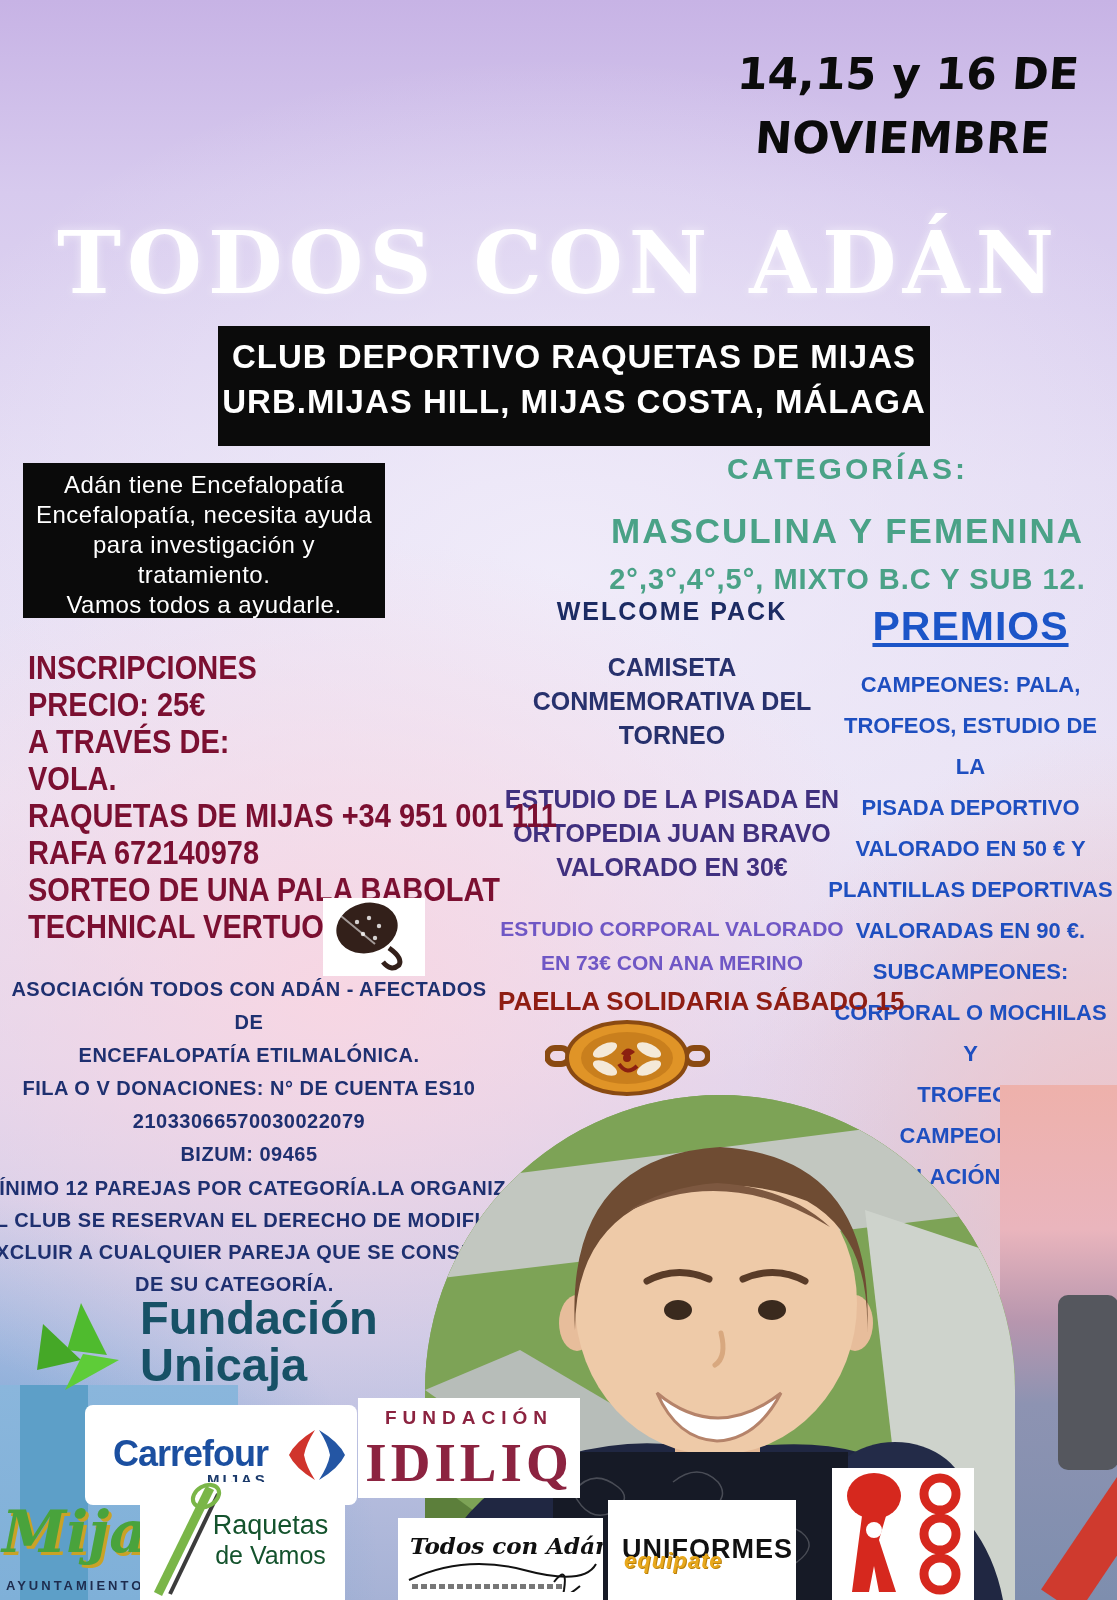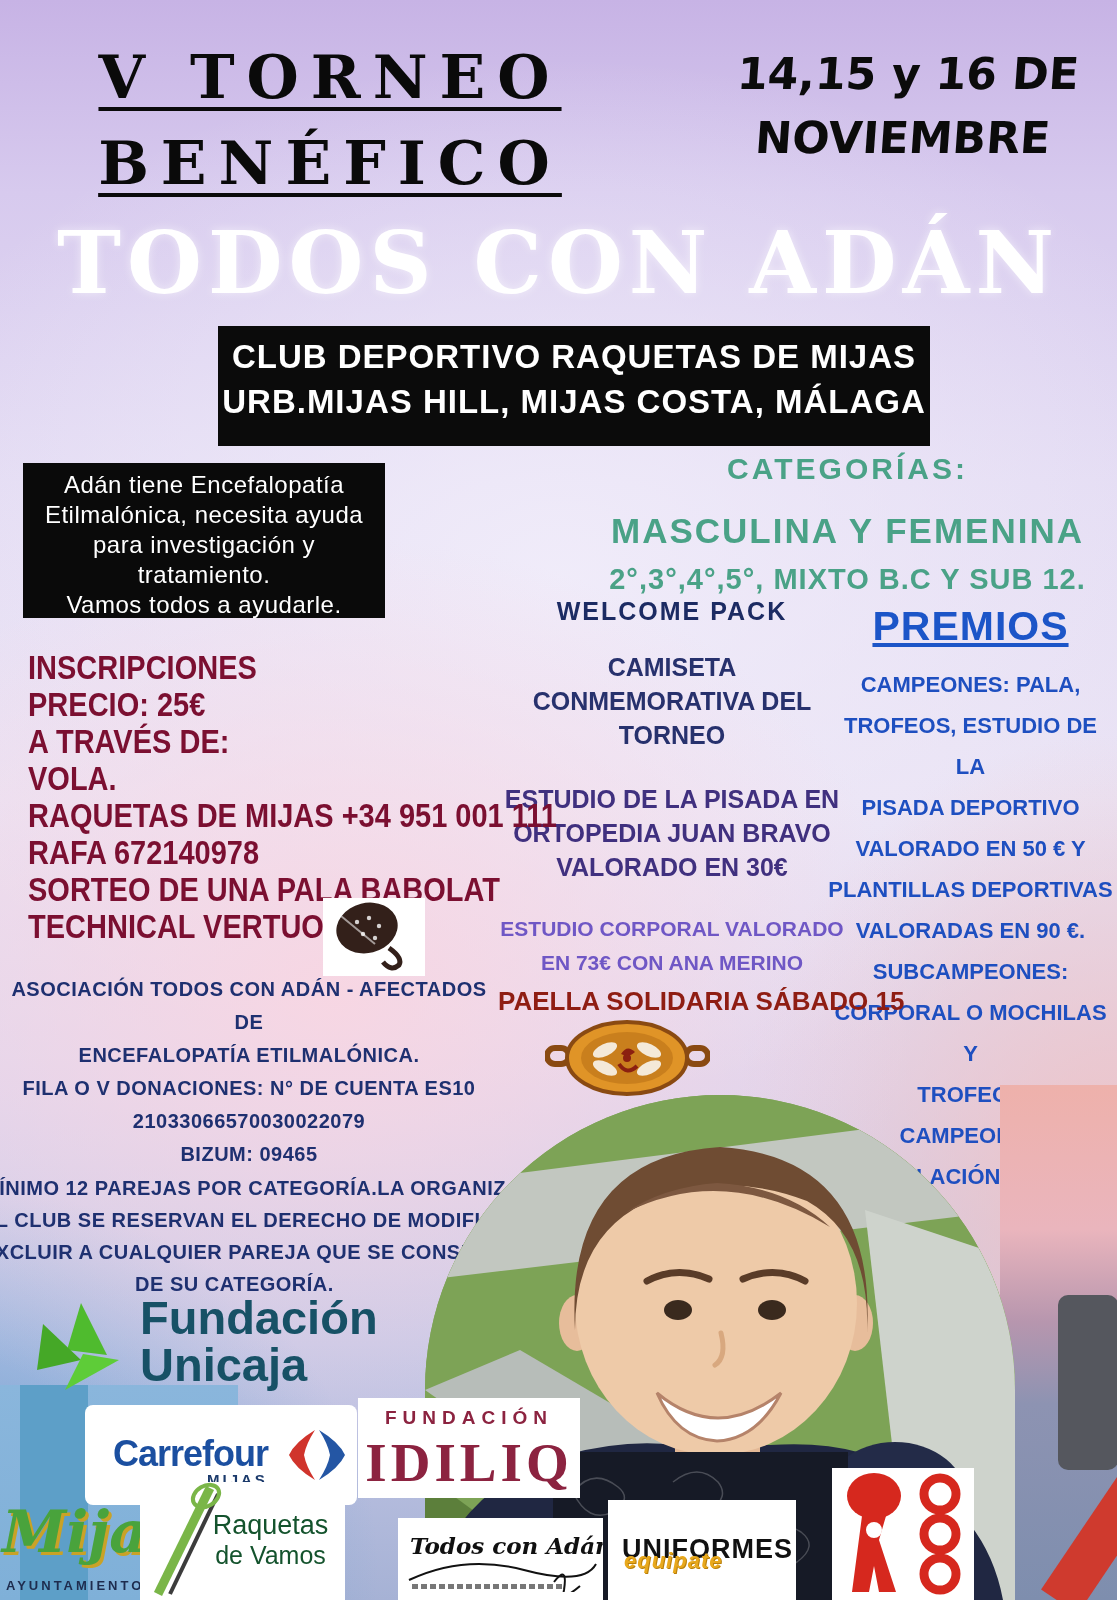--- a/index.html
+++ b/index.html
@@ -150,40 +150,36 @@
   .card-redlogo{ left:832px; top:1468px; width:142px; height:132px; overflow:hidden; }
   .redlogo-art{ width:142px; height:132px; }
 
   .line{ white-space:nowrap; }
 </style>
 </head>
 <body>
 
 <div class="poster">
 
-  <div class="title-block">
-    <div class="title-line line">V TORNEO</div>
-    <div class="title-line line">BENÉFICO</div>
-  </div>
 
   <div class="dates-block">
     <div class="line">14,15 y 16 DE</div>
     <div class="line">NOVIEMBRE</div>
   </div>
 
   <div class="main-title line">TODOS CON ADÁN</div>
 
   <div class="venue">
     <div class="line">CLUB DEPORTIVO RAQUETAS DE MIJAS</div>
     <div class="line">URB.MIJAS HILL, MIJAS COSTA, MÁLAGA</div>
   </div>
 
   <div class="about">
     <div>Adán tiene Encefalopatía</div>
-    <div>Etilmalónica, necesita ayuda</div>
+    <div>Encefalopatía, necesita ayuda</div>
     <div>para investigación y</div>
     <div>tratamiento.</div>
     <div>Vamos todos a ayudarle.</div>
   </div>
 
   <div class="categories">
     <div class="cat-heading">CATEGORÍAS:</div>
     <div class="cat-line1">MASCULINA Y FEMENINA</div>
     <div class="cat-line2">2°,3°,4°,5°, MIXTO B.C  Y SUB 12.</div>
   </div>

